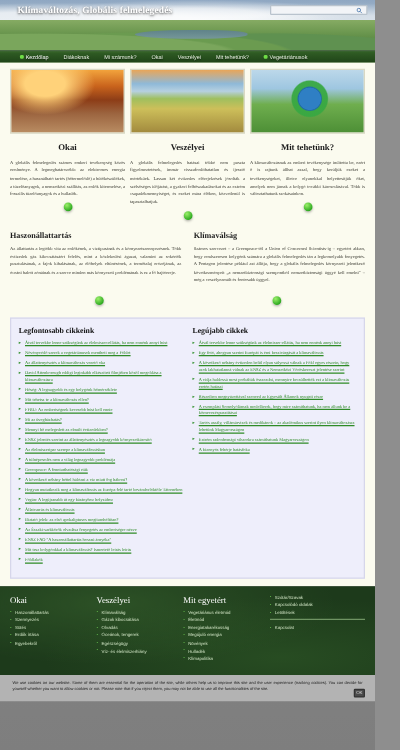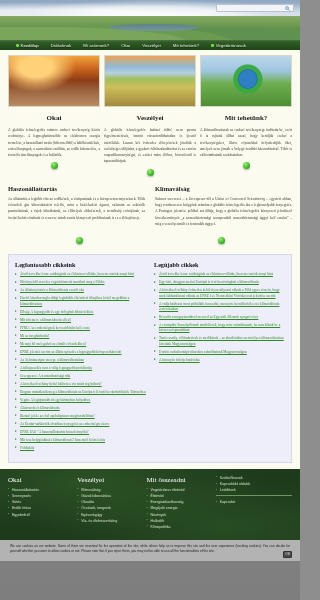--- a/index.html
+++ b/index.html
@@ -172,20 +172,21 @@
 </head>
 <body>
 
 <div class="page">
 
   <div class="header">
     <div class="sky"></div>
     <div class="hills"></div>
     <div class="lake"></div>
 
+    <div class="site-title">Klímaváltozás, Globális felmelegedés</div>
 
     <div class="search-wrap">
       <input type="text" placeholder="" style="">
       <span class="search-ico">
         <svg viewBox="0 0 16 16">
             <circle cx="6.5" cy="6.5" r="4.5" fill="none" stroke="#3d6fa8" stroke-width="2"></circle>
             <line x1="10" y1="10" x2="15" y2="15" stroke="#3d6fa8" stroke-width="2"></line>
           </svg>
       </span>
     </div>
@@ -401,21 +402,21 @@
           </li>
         <li>
             <a href="#">Egészségügy</a>
           </li>
         <li>
             <a href="#">Víz- és élelmiszerhiány</a>
           </li>
       </ul>
     </div>
     <div class="fcol">
-      <div class="fh">Mit összeadni</div>
+      <div class="fh">Mit egyetért</div>
       <ul>
         <li>
             <a href="#">Vegetáriánus életmód</a>
           </li>
         <li>
             <a href="#">Életmód</a>
           </li>
         <li>
             <a href="#">Energiatakarékosság</a>
           </li>

